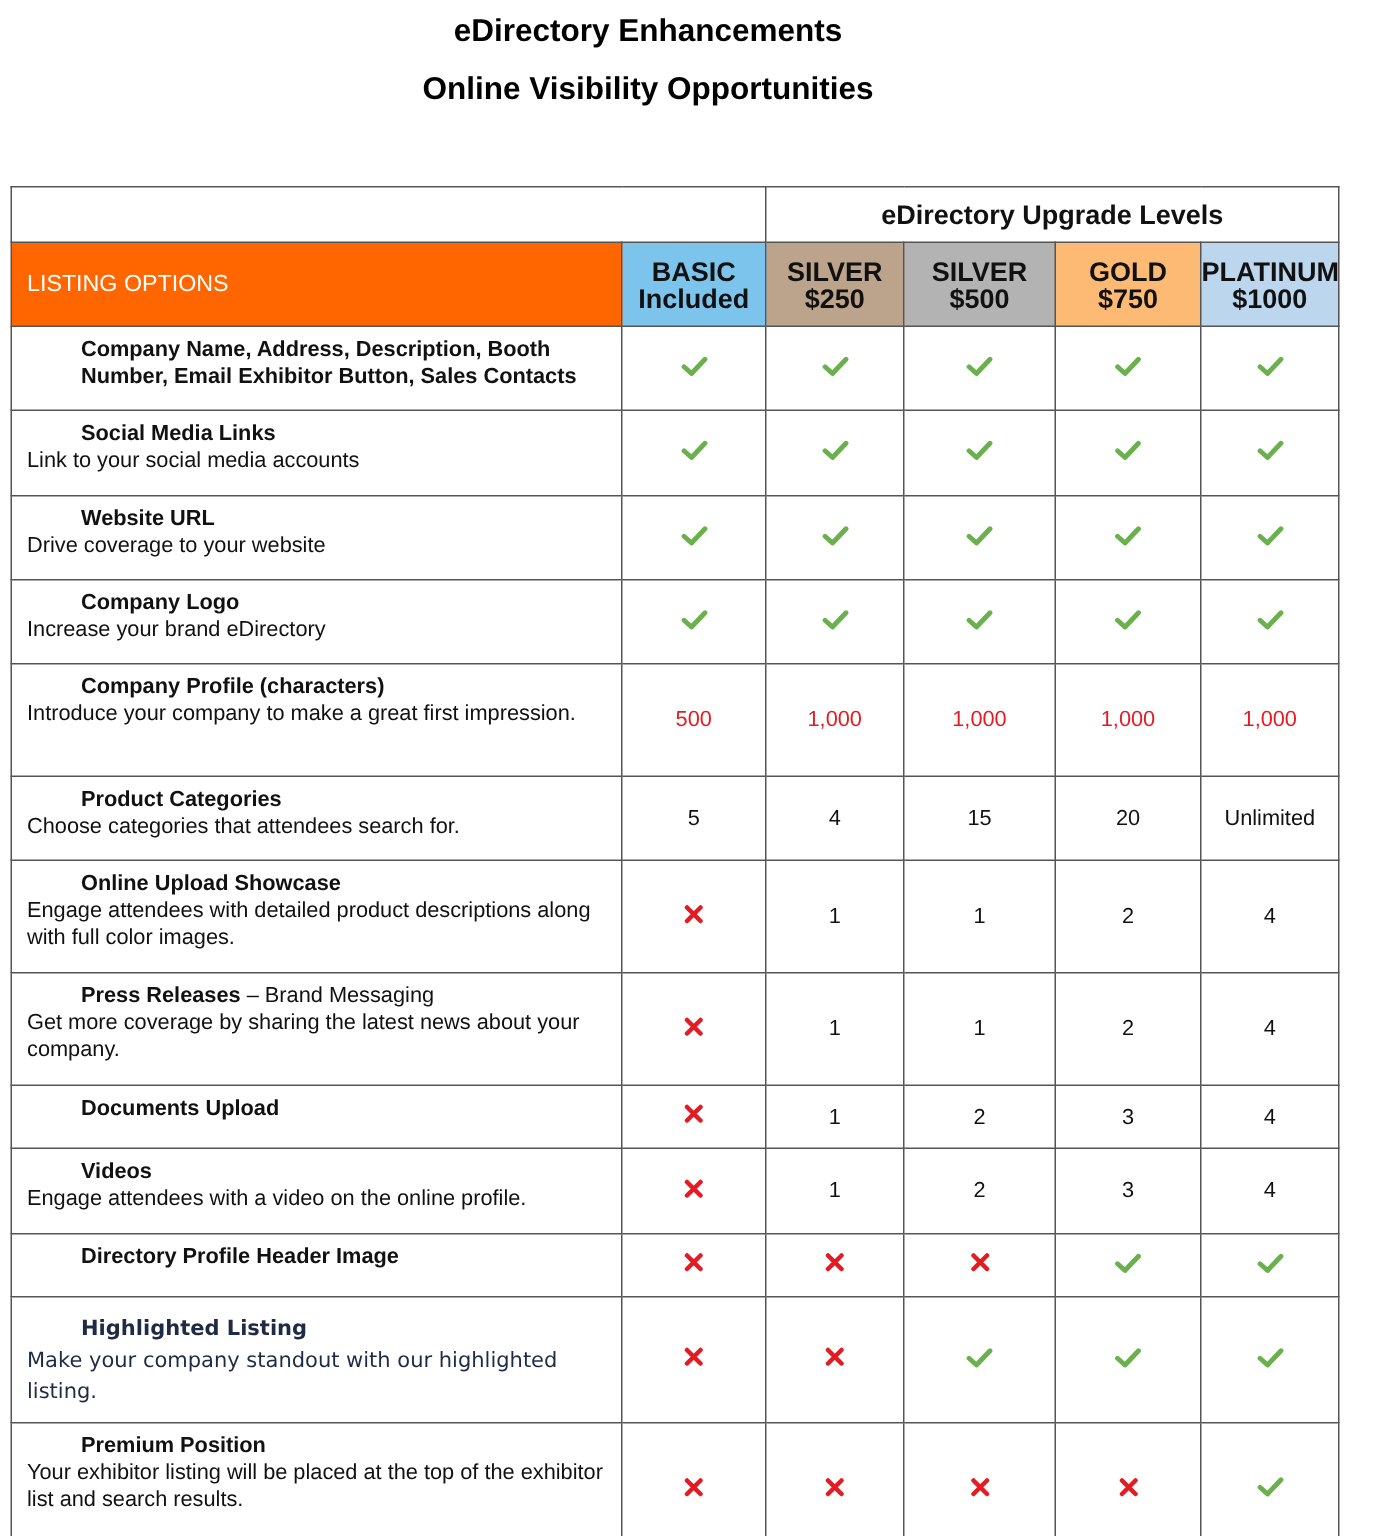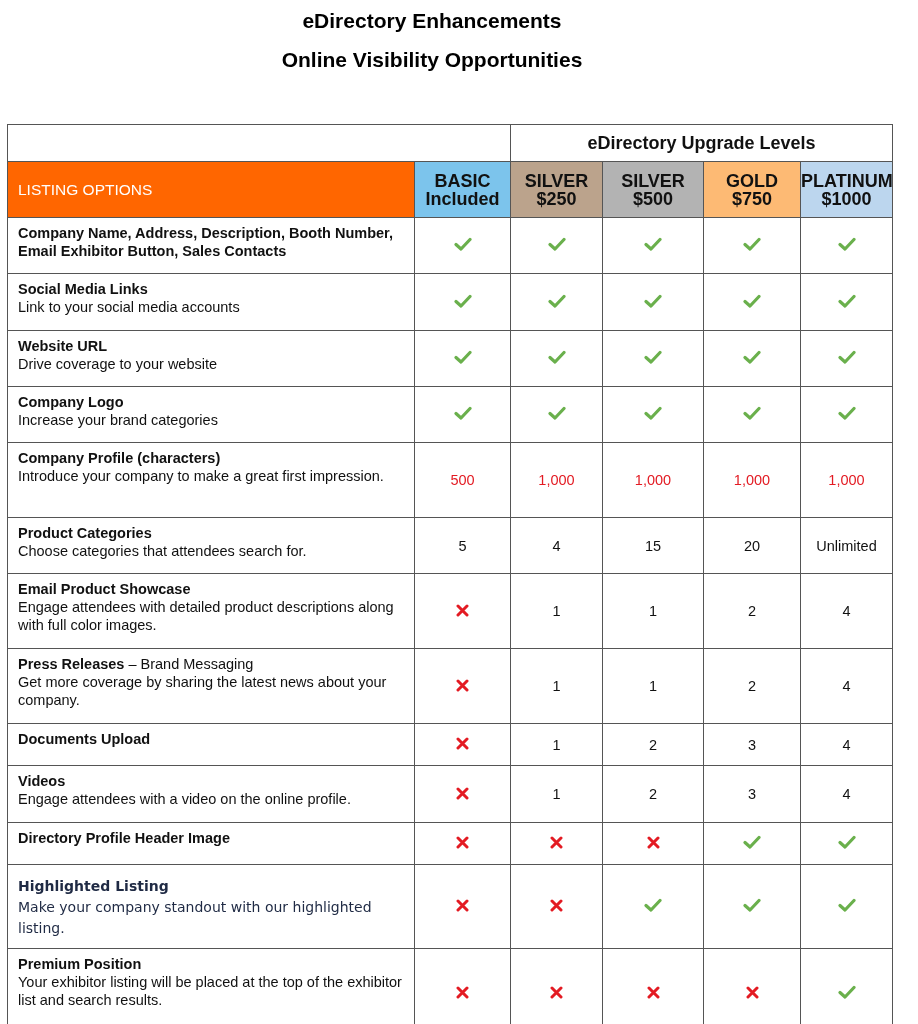--- a/index.html
+++ b/index.html
@@ -23,21 +23,21 @@
   .r-top td { height: 36px; }
   .upgrade-title { text-align: center; font-weight: bold; font-size: 18px; color: #111; }
   .blank-top { background: #fff; }
 
   .r-head td { height: 55px; }
   .listing-head { background: #ff6600; color: #fff; font-weight: normal; font-size: 15.5px; padding-left: 10px !important; }
   .tier { text-align: center; font-weight: bold; font-size: 18px; line-height: 18px; color: #111; }
   .tier span { display: block; }
 
   .opt { padding: 6px 10px !important; font-size: 14.5px; line-height: 18px; vertical-align: top !important; }
-  .opt .name { font-weight: bold; display: block; }
+  .opt .name { font-weight: bold; display: block; margin-left: 36px; }
   .opt .name .suffix { font-weight: normal; }
   .opt .desc { display: block; }
   .opt.calibri .name, .opt.calibri .desc { color: #1f2a44; font-family: "DejaVu Sans", sans-serif; }
   .opt.calibri { font-size: 14px; line-height: 21px; padding-top: 11px !important; }
   .opt.calibri .name { font-size: 14px; }
 
   .val { text-align: center; font-size: 14.5px; color: #111; }
   .val.red { color: #e31b23; }
   .icon-check, .icon-cross { display: inline-block; vertical-align: middle; }
 </style>
@@ -142,21 +142,21 @@
         <td class="val"><span class="icon-check"><svg width="18" height="14" viewBox="0 0 18 14">
               <path d="M2 7.5 L7 12 L16 2.5" fill="none" stroke="#6ab04c" stroke-width="3.2" stroke-linecap="round" stroke-linejoin="round"></path>
             </svg></span></td>
         <td class="val"><span class="icon-check"><svg width="18" height="14" viewBox="0 0 18 14">
               <path d="M2 7.5 L7 12 L16 2.5" fill="none" stroke="#6ab04c" stroke-width="3.2" stroke-linecap="round" stroke-linejoin="round"></path>
             </svg></span></td>
       </tr>
       <tr style="height: 56px;">
         <td class="opt">
           <span class="name"><span>Company Logo</span></span>
-          <span class="desc">Increase your brand categories</span>
+          <span class="desc">Increase your brand eDirectory</span>
         </td>
         <td class="val"><span class="icon-check"><svg width="18" height="14" viewBox="0 0 18 14">
               <path d="M2 7.5 L7 12 L16 2.5" fill="none" stroke="#6ab04c" stroke-width="3.2" stroke-linecap="round" stroke-linejoin="round"></path>
             </svg></span></td>
         <td class="val"><span class="icon-check"><svg width="18" height="14" viewBox="0 0 18 14">
               <path d="M2 7.5 L7 12 L16 2.5" fill="none" stroke="#6ab04c" stroke-width="3.2" stroke-linecap="round" stroke-linejoin="round"></path>
             </svg></span></td>
         <td class="val"><span class="icon-check"><svg width="18" height="14" viewBox="0 0 18 14">
               <path d="M2 7.5 L7 12 L16 2.5" fill="none" stroke="#6ab04c" stroke-width="3.2" stroke-linecap="round" stroke-linejoin="round"></path>
             </svg></span></td>
@@ -184,21 +184,21 @@
           <span class="desc">Choose categories that attendees search for.</span>
         </td>
         <td class="val"><span>5</span></td>
         <td class="val"><span>4</span></td>
         <td class="val"><span>15</span></td>
         <td class="val"><span>20</span></td>
         <td class="val"><span>Unlimited</span></td>
       </tr>
       <tr style="height: 75px;">
         <td class="opt">
-          <span class="name"><span>Email Product Showcase</span></span>
+          <span class="name"><span>Online Upload Showcase</span></span>
           <span class="desc">Engage attendees with detailed product descriptions along with full color images.</span>
         </td>
         <td class="val"><span class="icon-cross"><svg width="13" height="13" viewBox="0 0 13 13">
               <path d="M2 2 L11 11 M11 2 L2 11" fill="none" stroke="#e31b23" stroke-width="3" stroke-linecap="round"></path>
             </svg></span></td>
         <td class="val"><span>1</span></td>
         <td class="val"><span>1</span></td>
         <td class="val"><span>2</span></td>
         <td class="val"><span>4</span></td>
       </tr>

